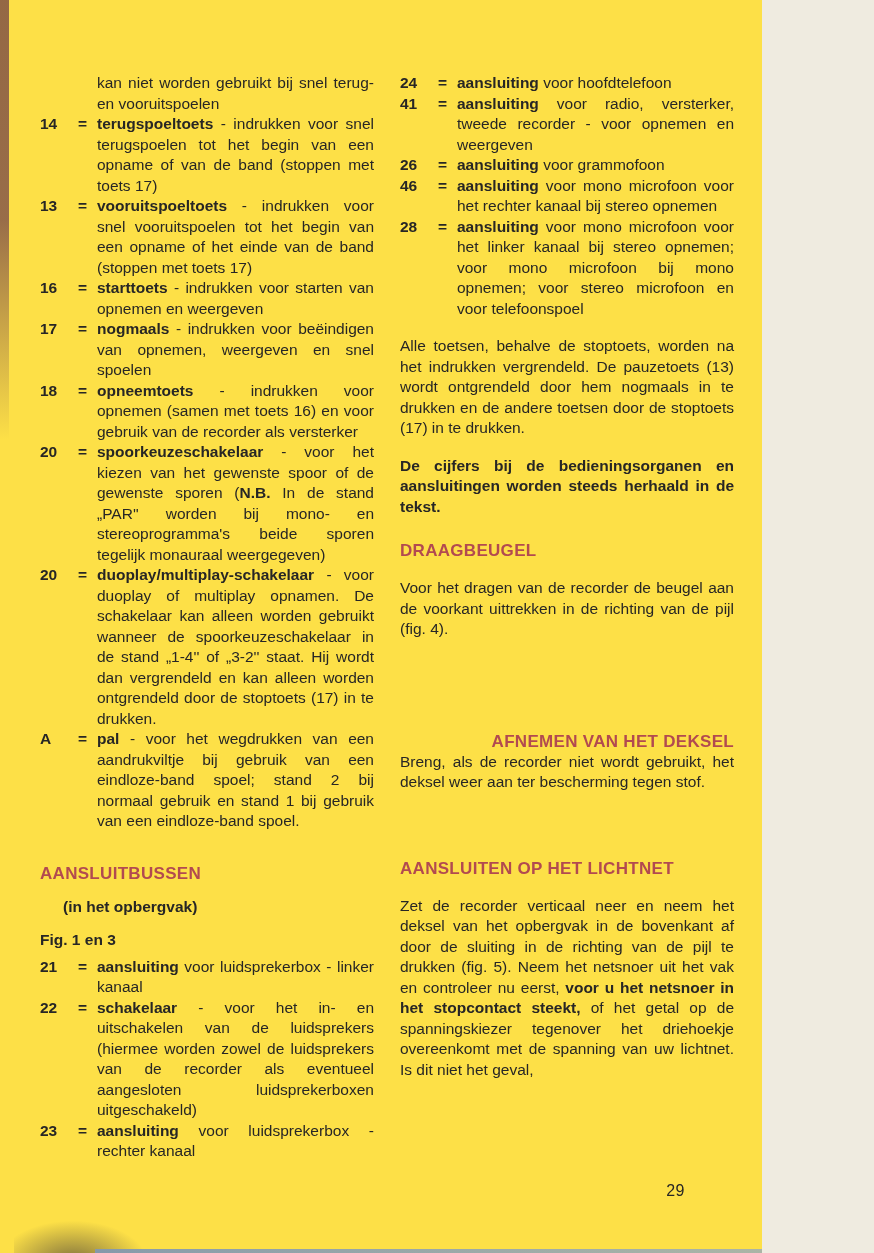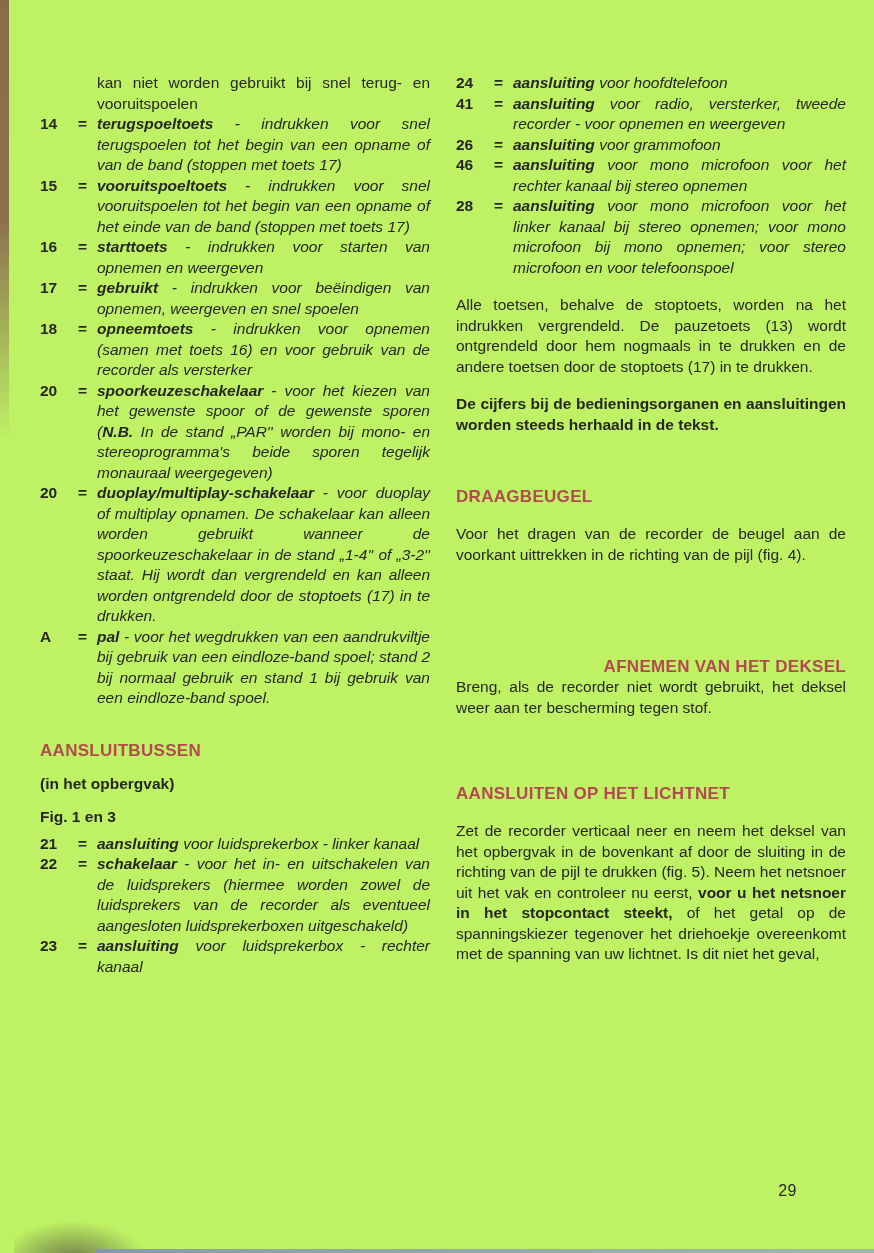--- a/index.html
+++ b/index.html
@@ -1,40 +1,40 @@
 <!DOCTYPE html>
 <html><head>
 <meta charset="utf-8">
 <style>
   html,body{margin:0;padding:0;background:#efebe0;}
   .page{
-    position:relative;width:874px;height:1253px;overflow:hidden;
-    background:#bef264;
+    position:relative;width:762px;height:1253px;overflow:hidden;
+    background:#fde047;
     color:#272625;
     font-family:"Liberation Sans","DejaVu Sans",sans-serif;
     font-size:15.5px;line-height:20.5px;
   }
   .columns{display:flex;gap:26px;padding:73px 28px 0 40px;}
   .col{width:390px;}
   .b{font-weight:bold;}
   .intro{margin-left:57px;text-align:justify;}
   .def-item{display:grid;grid-template-columns:38px 19px 1fr;align-items:start;}
   .def-item .num{font-weight:bold;}
   .def-item .eq{font-weight:bold;}
-  .def-item .body{text-align:justify;font-style:italic;}
+  .def-item .body{text-align:justify;}
   h2.sec{
     font-size:17px;line-height:20px;font-weight:bold;letter-spacing:.3px;
     margin:0;color:#b24a50;
   }
   .para{margin:0;text-align:justify;}
   .allbold{font-weight:bold;}
   .sub{margin:0;font-weight:bold;}
   
   #left-section-heading{margin-top:32px;}
-  .sub1{margin-top:13px;}
+  .sub1{margin-top:13px;margin-left:23px;}
   .sub2{margin-top:13px;margin-bottom:6px;}
   .mt-para{margin-top:17px;}
   .pagenum{position:absolute;top:1181px;right:77px;font-size:16px;letter-spacing:.5px;}
   
   .left-bar{
     position:absolute;left:0;top:0;width:9px;height:440px;
     background:linear-gradient(to bottom,#7a4a44 0%,#7f5049 50%,rgba(127,80,73,0) 100%);
     opacity:.8;
   }
   .curl{
@@ -55,33 +55,33 @@
   <div class="columns">
     <div class="col">
       <div class="intro">kan niet worden gebruikt bij snel terug- en vooruitspoelen</div>
       <div id="items-controls">
           <div class="def-item">
             <span class="num">14</span>
             <span class="eq">=</span>
             <div class="body"><span class="b">terugspoeltoets</span><span> - indrukken voor snel terugspoelen tot het begin van een opname of van de band (stoppen met toets 17)</span></div>
           </div>
           <div class="def-item">
-            <span class="num">15</span>
+            <span class="num">13</span>
             <span class="eq">=</span>
             <div class="body"><span class="b">vooruitspoeltoets</span><span> - indrukken voor snel vooruitspoelen tot het begin van een opname of het einde van de band (stoppen met toets 17)</span></div>
           </div>
           <div class="def-item">
             <span class="num">16</span>
             <span class="eq">=</span>
             <div class="body"><span class="b">starttoets</span><span> - indrukken voor starten van opnemen en weergeven</span></div>
           </div>
           <div class="def-item">
             <span class="num">17</span>
             <span class="eq">=</span>
-            <div class="body"><span class="b">gebruikt</span><span> - indrukken voor beëindigen van opnemen, weergeven en snel spoelen</span></div>
+            <div class="body"><span class="b">nogmaals</span><span> - indrukken voor beëindigen van opnemen, weergeven en snel spoelen</span></div>
           </div>
           <div class="def-item">
             <span class="num">18</span>
             <span class="eq">=</span>
             <div class="body"><span class="b">opneemtoets</span><span> - indrukken voor opnemen (samen met toets 16) en voor gebruik van de recorder als versterker</span></div>
           </div>
           <div class="def-item">
             <span class="num">20</span>
             <span class="eq">=</span>
             <div class="body"><span class="b">spoorkeuzeschakelaar</span><span> - voor het kiezen van het gewenste spoor of de gewenste sporen (</span><span class="b">N.B.</span><span> In de stand „PAR'' worden bij mono- en stereoprogramma's beide sporen tegelijk monauraal weergegeven)</span></div>
@@ -143,21 +143,21 @@
           </div>
           <div class="def-item">
             <span class="num">28</span>
             <span class="eq">=</span>
             <div class="body"><span class="b">aansluiting</span><span> voor mono microfoon voor het linker kanaal bij stereo opnemen; voor mono microfoon bij mono opnemen; voor stereo microfoon en voor telefoonspoel</span></div>
           </div>
         </div>
       <div id="right-flow">
           <p class="para mt-para"><span>Alle toetsen, behalve de stoptoets, worden na het indrukken vergrendeld. De pauzetoets (13) wordt ontgrendeld door hem nogmaals in te drukken en de andere toetsen door de stoptoets (17) in te drukken.</span></p>
           <p class="para allbold mt-para"><span class="b">De cijfers bij de bedieningsorganen en aansluitingen worden steeds herhaald in de tekst.</span></p>
-          <h2 class="sec" style="margin-top: 52px;">DRAAGBEUGEL</h2>
+          <h2 class="sec" style="margin-top: 24px;">DRAAGBEUGEL</h2>
           <p class="para mt-para"><span>Voor het dragen van de recorder de beugel aan de voorkant uittrekken in de richting van de pijl (fig. 4).</span></p>
           <h2 class="sec" style="margin-top: 92px; text-align: right;">AFNEMEN VAN HET DEKSEL</h2>
           <p class="para"><span>Breng, als de recorder niet wordt gebruikt, het deksel weer aan ter bescherming tegen stof.</span></p>
           <h2 class="sec" style="margin-top: 66px;">AANSLUITEN OP HET LICHTNET</h2>
           <p class="para mt-para"><span>Zet de recorder verticaal neer en neem het deksel van het opbergvak in de bovenkant af door de sluiting in de richting van de pijl te drukken (fig. 5). Neem het netsnoer uit het vak en controleer nu eerst, </span><span class="b">voor u het netsnoer in het stopcontact steekt,</span><span> of het getal op de spanningskiezer tegenover het driehoekje overeenkomt met de spanning van uw lichtnet. Is dit niet het geval,</span></p>
         </div>
     </div>
   </div>
 
   <div class="pagenum">29</div>

